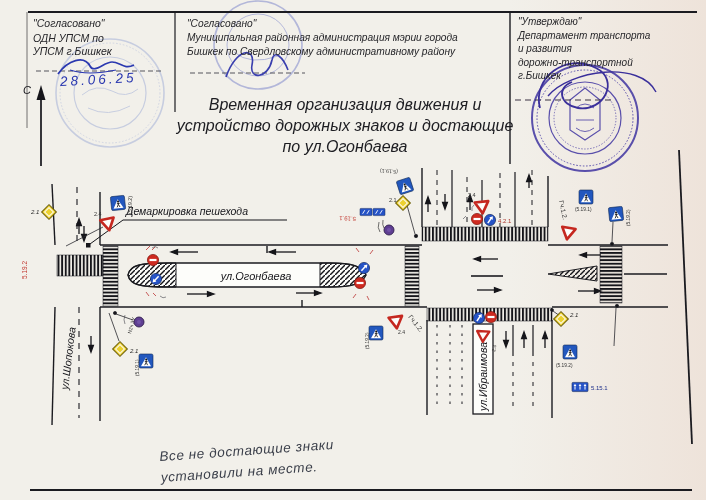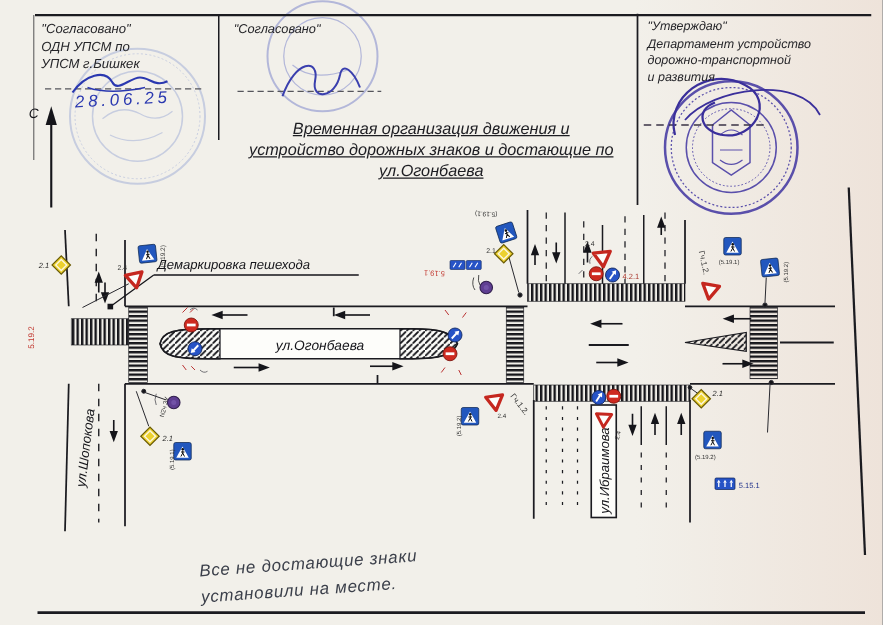--- a/index.html
+++ b/index.html
@@ -14,21 +14,21 @@
   .hd .st{margin-bottom:1px;}
   .hdr-left{left:33px;top:17px;font-size:10.5px;}
   .hdr-center{left:187px;top:17px;width:330px;font-size:10.2px;white-space:normal;}
   .hdr-right{left:518px;top:15px;font-size:10px;line-height:1.32;}
   .date-hand{
     position:absolute;left:60px;top:72px;font-size:13.5px;font-style:italic;
     color:#2a38b0;letter-spacing:3px;transform:rotate(-3deg);
   }
   .title{
     position:absolute;left:170px;top:94px;width:350px;text-align:center;
-    font-size:13px;font-style:italic;line-height:1.32;color:#1d1d22;text-decoration:underline;
+    font-size:16px;font-style:italic;line-height:1.32;color:#1d1d22;
   }
   .note{
     position:absolute;left:160px;top:441px;font-size:13.5px;font-style:italic;
     color:#3c404b;line-height:1.55;letter-spacing:.6px;transform:rotate(-4deg);
   }
 </style>
 </head>
 <body>
 
 <div class="sheet">
@@ -340,27 +340,30 @@
 
 <div class="hd hdr-left">
   <div class="st">"Согласовано"</div>
   <div>ОДН УПСМ по</div>
   <div>УПСМ г.Бишкек</div>
 </div>
 <div class="date-hand">28.06.25</div>
 
 <div class="hd hdr-center">
   <div class="st">"Согласовано"</div>
+  <div>Муниципальная районная администрация мэрии города</div>
+  <div>Бишкек по Свердловскому административному району</div>
 </div>
 
 <div class="hd hdr-right">
   <div class="st">"Утверждаю"</div>
-  <div>Департамент устройство</div>
+  <div>Департамент транспорта</div>
+  <div>и развития</div>
   <div>дорожно-транспортной</div>
-  <div>и развития</div>
+  <div>г.Бишкек</div>
 </div>
 
 <div class="title">
   <div>Временная организация движения и</div>
   <div>устройство дорожных знаков и достающие по ул.Огонбаева</div>
 </div>
 
 <div class="note">
   <div>Все не достающие знаки</div>
   <div>установили на месте.</div>

